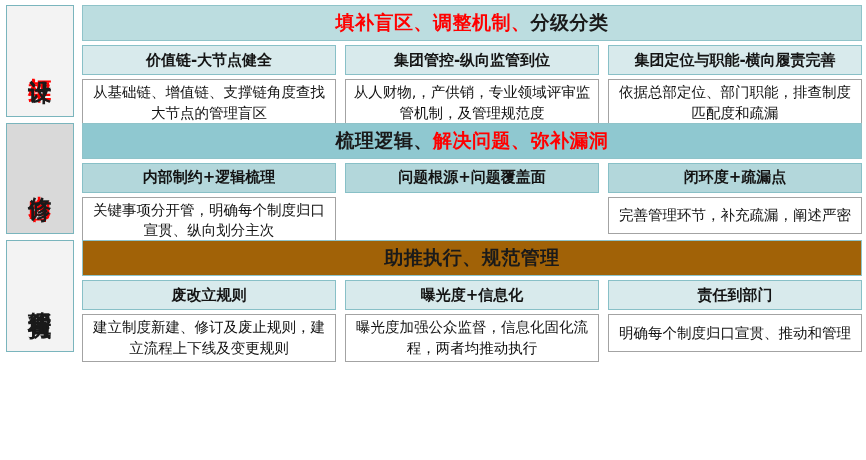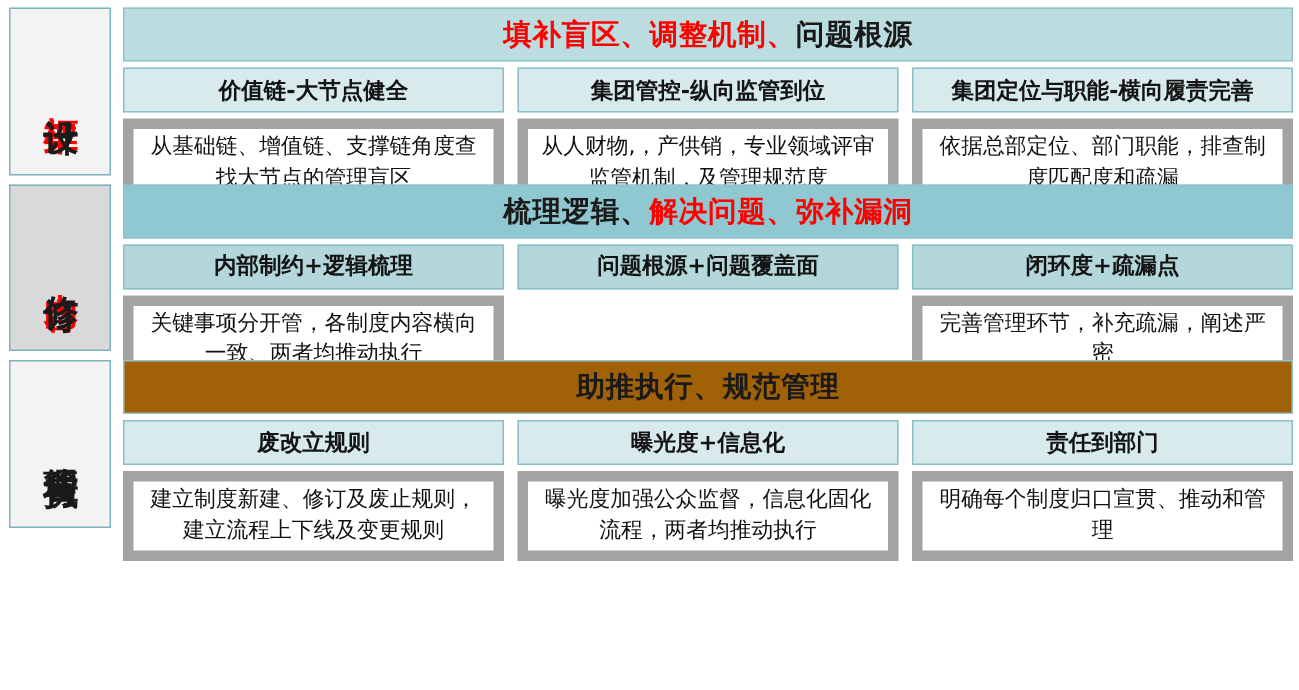--- a/index.html
+++ b/index.html
@@ -110,21 +110,21 @@
     font-weight: bold;
     color: #141414;
     white-space: nowrap;
   }
   .title-tone-a { background: #d8eaec; }
   .title-tone-b { background: #b3d7db; }
   .title-tone-c { background: #d8eaec; }
 
   .card-text {
     flex: 1 1 auto;
-    border: 7px solid #a3a3a3;
+    border: 1px solid #a3a3a3;
     background: #ffffff;
     display: flex;
     align-items: center;
     justify-content: center;
     text-align: center;
     padding: 2px 7px;
     font-size: 14.5px;
     line-height: 1.42;
     color: #111111;
   }
@@ -137,21 +137,21 @@
   <div class="band">
 
     <div class="stage stage-1">
       <div class="stage-text"><span class="hl">框架</span><span class="pl">设计</span></div>
     </div>
 
     <div class="band-body">
 
       <div class="band-head head-tone-a">
           <span class="hl">填补盲区、调整机制、</span>
-          <span class="pl">问题根源</span>
+          <span class="pl">分级分类</span>
         </div>
 
       <div class="cards">
 
         <div class="card">
           <div class="card-title title-tone-a">价值链-大节点健全</div>
           <div class="card-text">从基础链、增值链、支撑链角度查找大节点的管理盲区</div>
         </div>
 
         <div class="card">
@@ -178,21 +178,21 @@
 
       <div class="band-head head-tone-b">
           <span class="pl">梳理逻辑、</span>
           <span class="hl">解决问题、弥补漏洞</span>
         </div>
 
       <div class="cards">
 
         <div class="card">
           <div class="card-title title-tone-b">内部制约+逻辑梳理</div>
-          <div class="card-text">关键事项分开管，各制度内容横向一致、两者均推动执行</div>
+          <div class="card-text">关键事项分开管，明确每个制度归口宣贯、纵向划分主次</div>
         </div>
 
         <div class="card">
           <div class="card-title title-tone-b">问题根源+问题覆盖面</div>
         </div>
 
         <div class="card">
           <div class="card-title title-tone-b">闭环度+疏漏点</div>
           <div class="card-text">完善管理环节，补充疏漏，阐述严密</div>
         </div>

